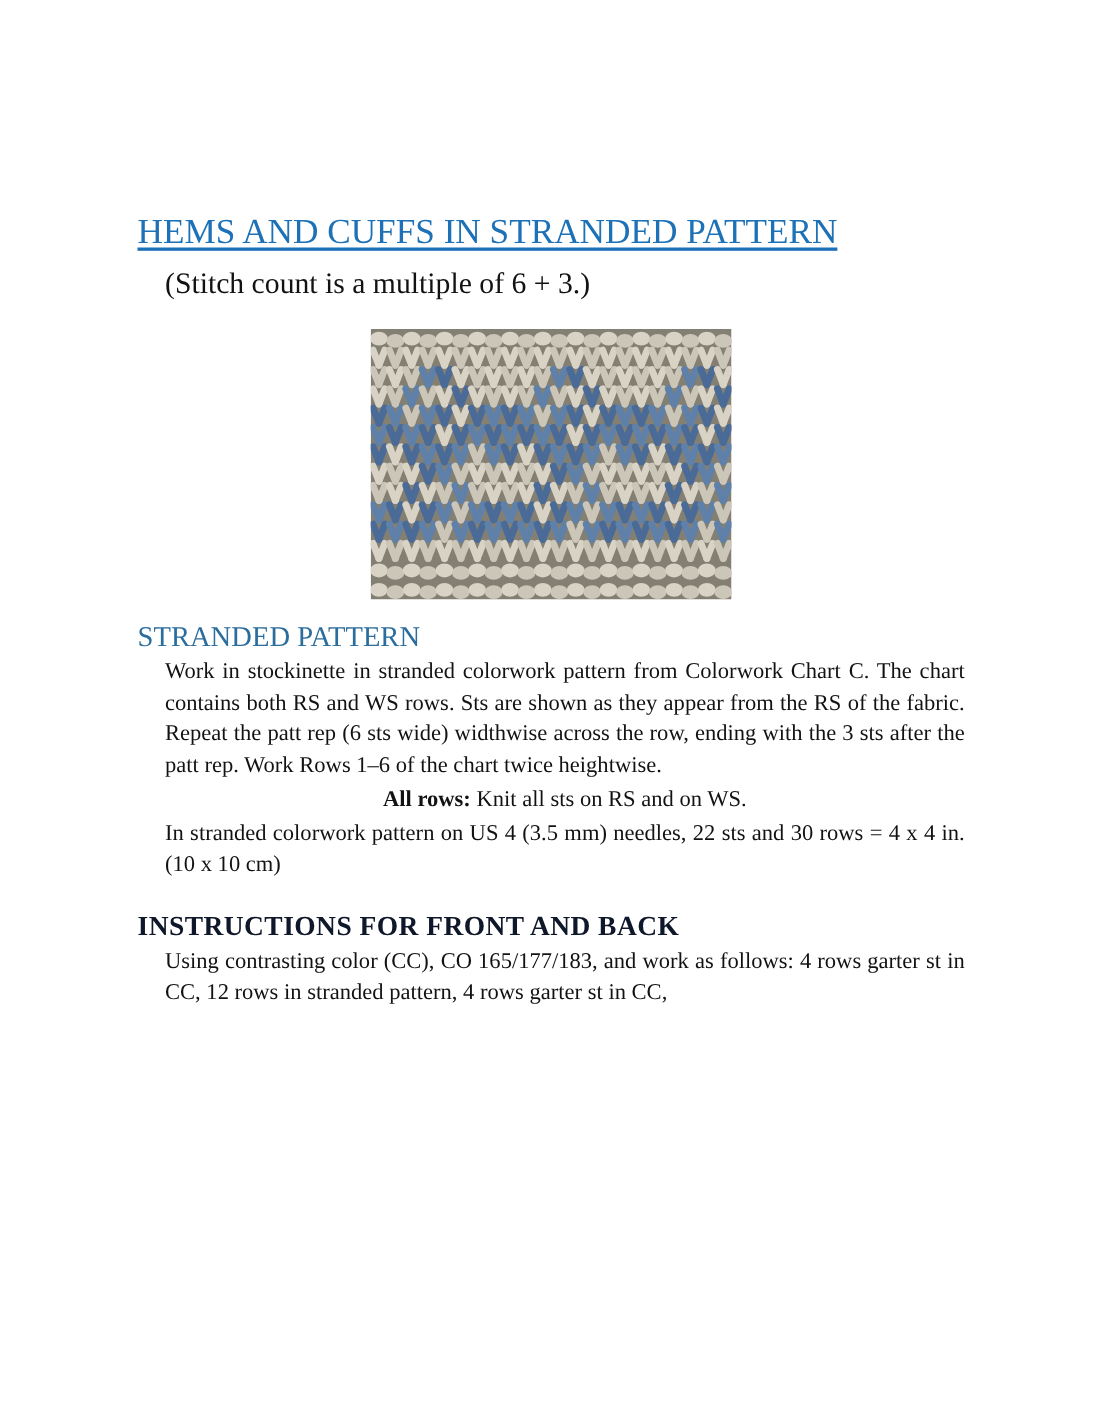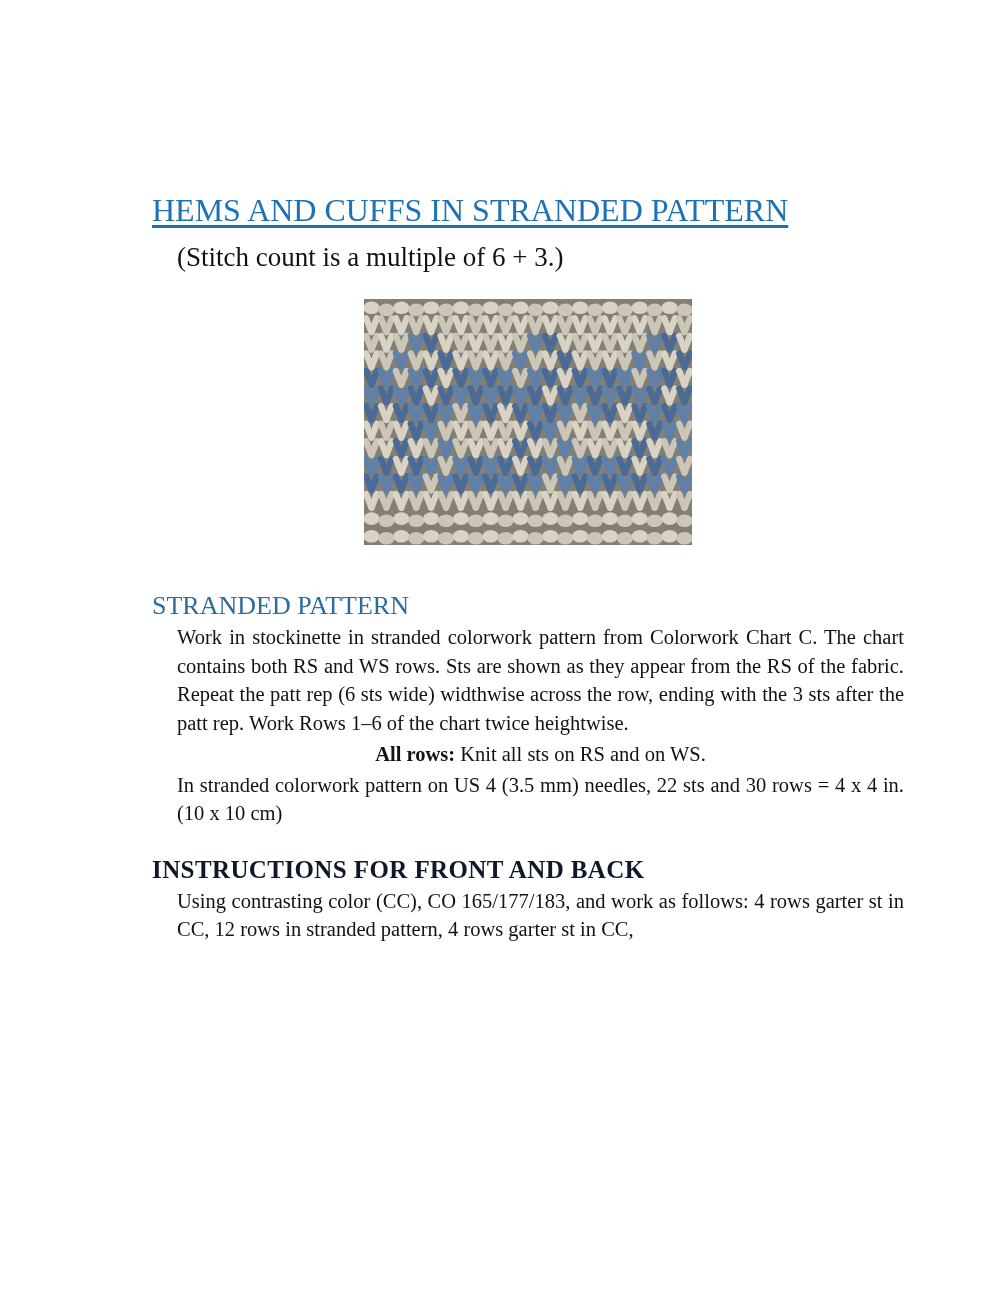--- a/index.html
+++ b/index.html
@@ -6,21 +6,20 @@
   .page {
     position: relative;
     width: 1000px;
     height: 1294px;
     box-sizing: border-box;
     padding-top: 193px;
     background: #ffffff;
     font-family: "Liberation Serif", serif;
     color: #121212;
     overflow: hidden;
-    padding-left: 27px;
   }
   .title {
     margin: 0 0 0 125px;
     font-size: 32px;
     line-height: 34px;
     font-weight: normal;
     color: #1d71b6;
     text-decoration: underline;
     text-decoration-thickness: 2.5px;
     text-underline-offset: 4px;
@@ -54,21 +53,21 @@
   .body-text {
     margin: 2px 0 0 150px;
     width: 727px;
     font-size: 20.5px;
     line-height: 28.5px;
     text-align: justify;
     font-family: Liberation Serif, serif;
   }
   .body-text.no-justify { text-align: center; }
   .lead-bold { font-weight: bold; }
-  .mt-stranded { margin-top: 46px; }
+  .mt-stranded { margin-top: 19px; }
   .mt-garter   { margin-top: 28px; }
   .mt-gauge    { margin-top: 30px; }
   .mt-instr    { margin-top: 27px; }
   .mt-aline    { margin-top: 34px; }
   .mt-body-sm  { margin-top: 3px; }
 </style>
 </head>
 <body>
 
 <div class="page">

